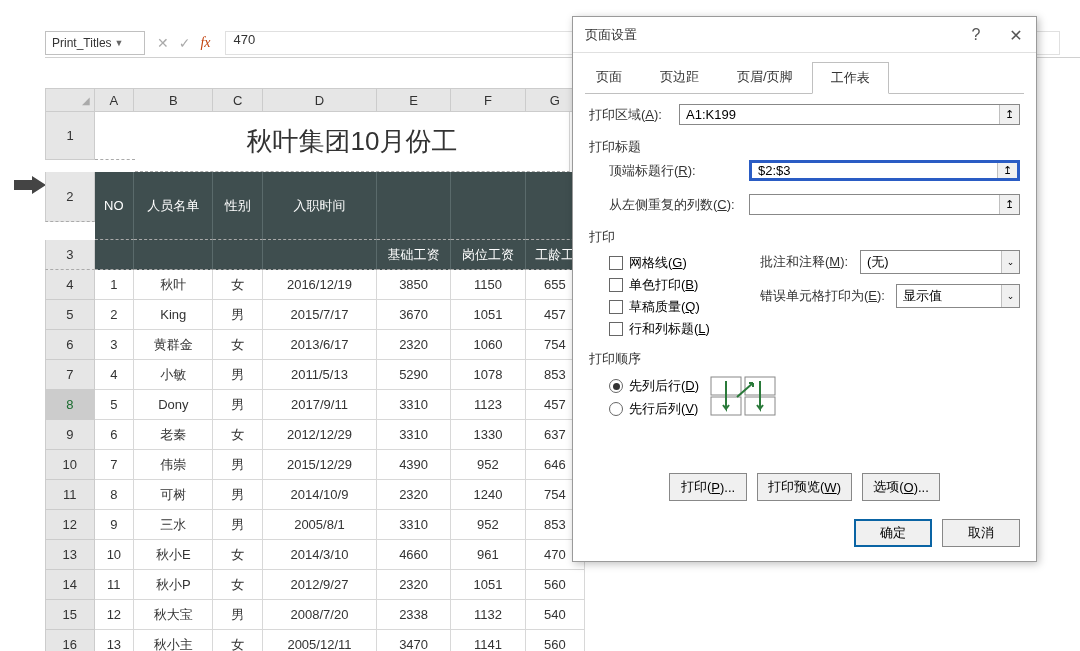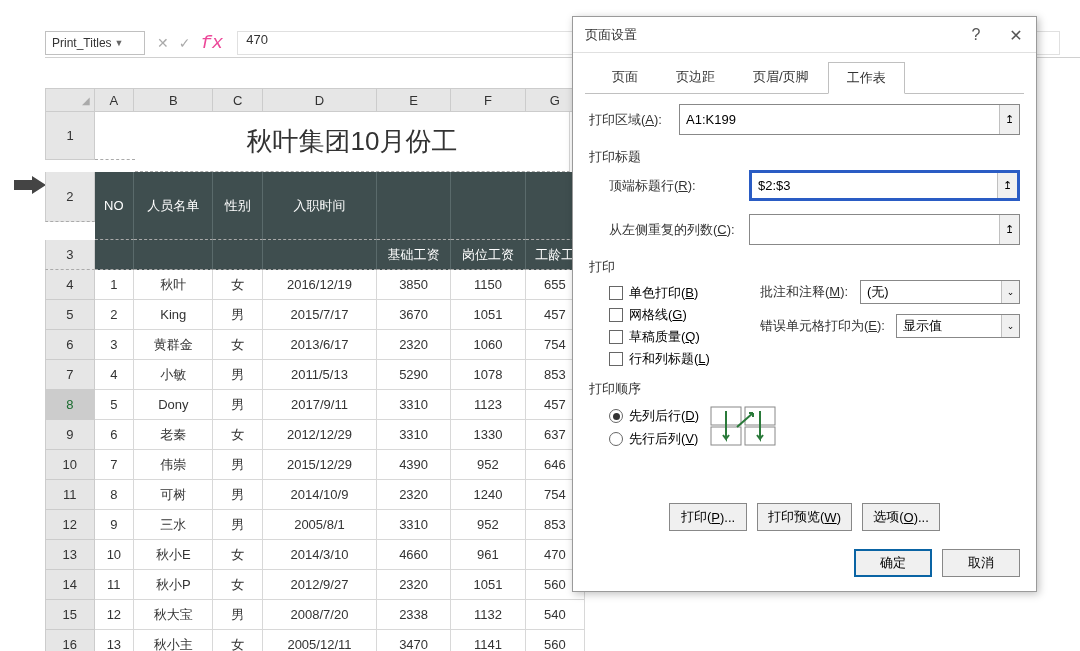--- a/index.html
+++ b/index.html
@@ -5,21 +5,21 @@
 * { box-sizing: border-box; margin: 0; padding: 0; }
 body { font-family: "Segoe UI", Arial, sans-serif; font-size: 13px; background: #fff; position: relative; width: 1080px; height: 651px; overflow: hidden; }
 
 
 .formula-bar { position: absolute; top: 28px; left: 45px; right: 0; height: 30px; display: flex; align-items: center; border-bottom: 1px solid #d0d0d0; }
 .name-box { width: 100px; height: 24px; border: 1px solid #c0c0c0; display: flex; align-items: center; padding: 0 6px; font-size: 12px; color: #333; background: #fff; margin-right: 4px; }
 .name-box-arrow { width: 15px; text-align: center; color: #666; font-size: 9px; }
 .fb-icons { display: flex; align-items: center; gap: 10px; padding: 0 8px; color: #888; font-size: 14px; }
 .fb-cancel { color: #aaa; }
 .fb-accept { color: #aaa; }
-.fb-fx { font-style: italic; font-family: Liberation Mono, monospace; color: #ec4899; font-size: 19px; }
+.fb-fx { font-style: italic; font-family: Liberation Serif, serif; color: #c2410c; font-size: 14px; }
 .formula-input { flex: 1; height: 24px; border: 1px solid #e0e0e0; padding: 0 8px; font-size: 13px; color: #333; margin-left: 6px; margin-right: 20px; background: #fff; }
 
 
 .sheet { position: absolute; top: 88px; left: 45px; width: 540px; }
 .col-headers { display: flex; height: 24px; }
 .corner { width: 50px; background: #e6e6e6; border: 1px solid #ccc; display: flex; align-items: center; justify-content: flex-end; padding-right: 4px; color: #aaa; font-size: 10px; }
 .col-h { background: #e6e6e6; border-right: 1px solid #ccc; border-top: 1px solid #ccc; border-bottom: 1px solid #ccc; display: flex; align-items: center; justify-content: center; font-size: 13px; color: #333; }
 .col-A { width: 40px; } .col-B { width: 80px; } .col-C { width: 50px; } .col-D { width: 115px; } .col-E { width: 75px; } .col-F { width: 75px; } .col-G { width: 60px; }
 
 .row { display: flex; }
@@ -43,29 +43,29 @@
 
 .arrow-ind { position: absolute; top: 176px; left: 14px; width: 32px; height: 18px; display: flex; align-items: center; }
 .arrow-ind svg { width: 32px; height: 18px; }
 
 
 .dialog { position: absolute; left: 572px; top: 16px; width: 465px; background: #fff; border: 1px solid #9a9a9a; box-shadow: 2px 2px 8px rgba(0,0,0,0.25); }
 .dlg-title { height: 36px; display: flex; align-items: center; padding: 0 12px; font-size: 13px; color: #333; border-bottom: 1px solid #e0e0e0; position: relative; }
 .dlg-title .win-btns { position: absolute; right: 0; top: 0; display: flex; }
 .win-btn { width: 40px; height: 36px; display: flex; align-items: center; justify-content: center; font-size: 16px; color: #555; }
 
-.tabs { display: flex; padding: 8px 12px 0 20px; }
+.tabs { display: flex; padding: 8px 12px 0 4px; }
 .tab { padding: 6px 18px; font-size: 13px; color: #333; border: 1px solid transparent; cursor: pointer; }
 .tab.active { border: 1px solid #c0c0c0; border-bottom: 1px solid #fff; background: #fff; position: relative; top: 1px; }
 .tab-underline { border-bottom: 1px solid #c0c0c0; margin: 0 12px; }
 
 .dlg-body { padding: 10px 16px 14px 16px; }
 .frm-row { display: flex; align-items: center; margin-bottom: 13px; font-size: 13px; }
 .frm-label { font-size: 13px; color: #333; }
-.input-box { flex: 1; height: 31px; border: 1px solid #888; padding: 0 6px; font-size: 13px; display: flex; align-items: center; background: #fff; position: relative; }
+.input-box { flex: 1; height: 21px; border: 1px solid #888; padding: 0 6px; font-size: 13px; display: flex; align-items: center; background: #fff; position: relative; }
 .input-box .picker { position: absolute; right: 0; top: 0; bottom: 0; width: 20px; border-left: 1px solid #c0c0c0; display: flex; align-items: center; justify-content: center; background: #f0f0f0; font-size: 11px; }
 .input-hl { border: 3px solid #2a5cc4; }
 .indent { padding-left: 20px; }
 
 .section-title { font-size: 13px; margin: 6px 0 4px 0; color: #333; }
 .checkbox-row { display: flex; align-items: center; gap: 6px; font-size: 13px; margin: 4px 0; padding-left: 20px; }
 .cb { width: 14px; height: 14px; border: 1px solid #666; background: #fff; }
 .two-col { display: flex; }
 .two-col .left { width: 200px; }
 .two-col .right { flex: 1; }
@@ -333,25 +333,25 @@
         <span></span>
         <span class="picker">↥</span>
       </div>
     </div>
 
     <div class="section-title">打印</div>
     <div class="two-col">
       <div class="left">
         <div class="checkbox-row">
             <span class="cb"></span>
-            <span>单色打印(<u>B</u>)</span>
+            <span>网格线(<u>G</u>)</span>
           </div>
         <div class="checkbox-row">
             <span class="cb"></span>
-            <span>网格线(<u>G</u>)</span>
+            <span>单色打印(<u>B</u>)</span>
           </div>
         <div class="checkbox-row">
             <span class="cb"></span>
             <span>草稿质量(<u>Q</u>)</span>
           </div>
         <div class="checkbox-row">
             <span class="cb"></span>
             <span>行和列标题(<u>L</u>)</span>
           </div>
       </div>

